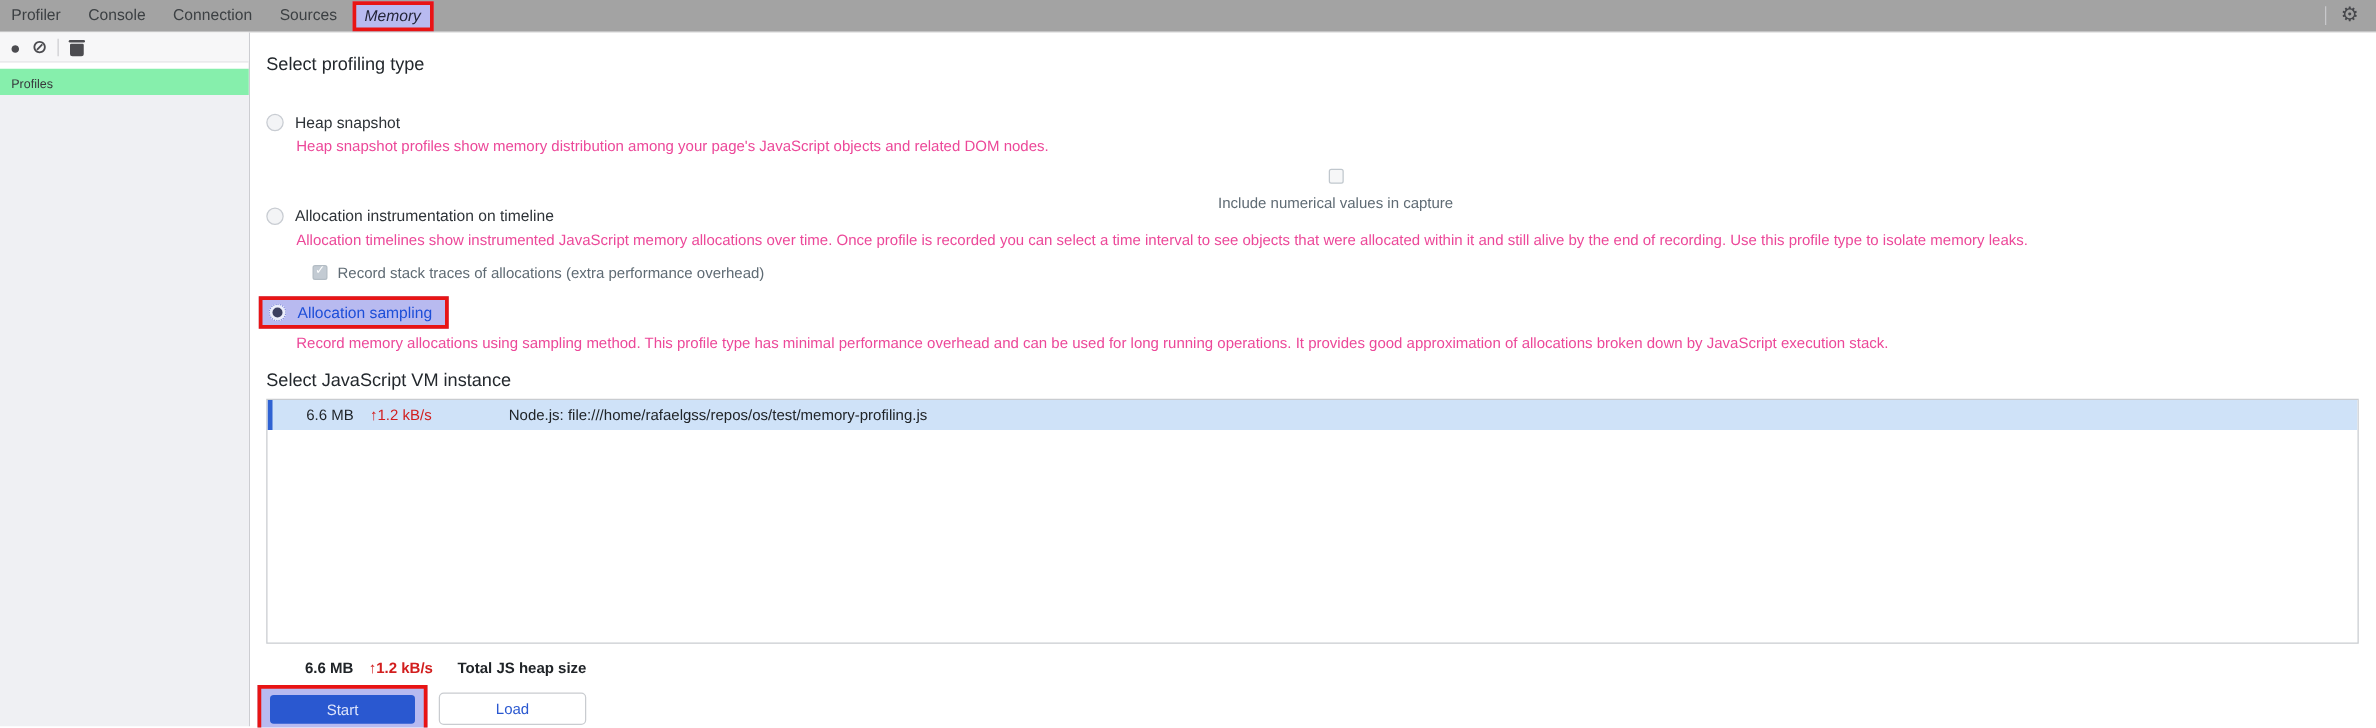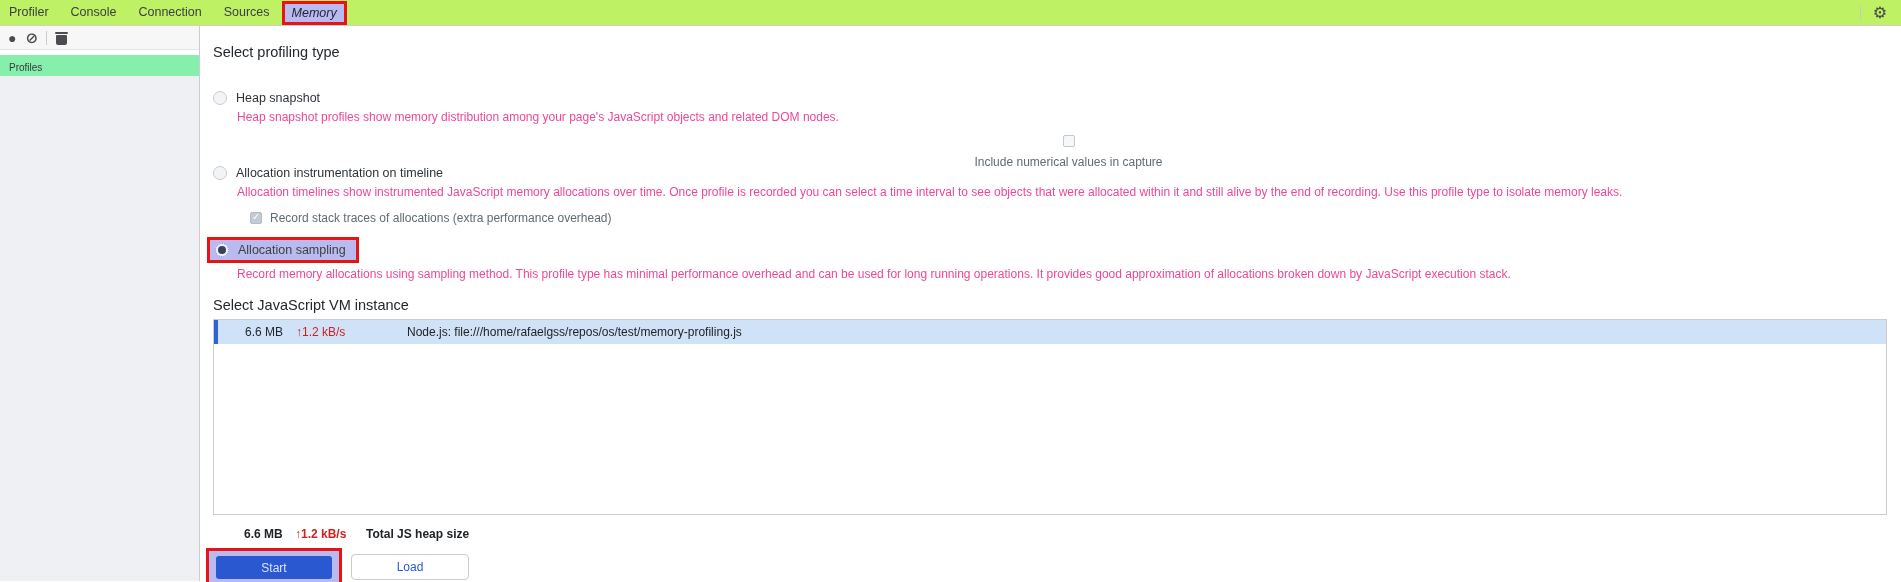--- a/index.html
+++ b/index.html
@@ -1,20 +1,20 @@
 <!DOCTYPE html>
 <html style="--annotation-red: #e81414; --annotation-fill: #b8baf0; --accent-blue: #2a58d0; --row-selected-bg: #cfe2f8; --row-selected-border: #2f62d2; --rate-red: #d21e1e;"><head>
 <meta charset="utf-8">
 <style>
   * { box-sizing: border-box; margin: 0; padding: 0; }
   html, body { width: 1901px; height: 582px; overflow: hidden;
     font-family: "Liberation Sans", "DejaVu Sans", sans-serif; background: #fff; }
 
   
-  .tabbar { height: 26px; background: #bef264; border-bottom: 1px solid #cfcfd1;
+  .tabbar { height: 26px; background: #a3a3a3; border-bottom: 1px solid #cfcfd1;
     display: flex; align-items: center; }
   .tab { font-size: 12.5px; color: #3c4043; padding: 0 11px; line-height: 25px;
     cursor: default; white-space: nowrap; }
   .tab:first-child { padding-left: 9px; }
   .anno-box { border: 3px solid var(--annotation-red); background: var(--annotation-fill); }
   .tab-anno { height: 24px; display: flex; align-items: center; margin: 0 1px; font-style: italic; }
   .tab-anno .tab { line-height: 18px; padding: 0 7px; color: #222438; }
   .tabbar-spacer { flex: 1; }
   .tabbar-divider { width: 1px; height: 15px; background: #c8c8cb; }
   .gear-icon { font-size: 16px; color: #46474b; margin: 0 14px 0 12px; line-height: 1; cursor: pointer; }
@@ -59,21 +59,21 @@
     background: #f6f7f8; flex: 0 0 auto; position: relative; cursor: pointer; }
   .checkbox.checked { background: #c3cbd3; border-color: #b3bcc4; }
   .checkbox.checked::after { content: "✓"; position: absolute; left: 1px; top: -2px;
     font-size: 10px; color: #fff; }
   .check-label { font-size: 12px; color: #5f6b74; cursor: pointer; }
 
   .option3 { margin-top: 12px; }
   .sampling-anno { display: inline-flex; align-items: center; padding: 2px 10px 2px 5px;
     margin-left: -6px; }
   .sampling-anno .option-row { margin-top: 0; }
-  .sampling-anno .option-label { color: #404040; }
+  .sampling-anno .option-label { color: #1d4ed8; }
 
   
   h2.vm-title { margin-top: 16px; }
   .vm-table { margin-top: 6px; height: 196px; border: 1px solid #c9ccd0; background: #fff;
     overflow: hidden; }
   .vm-row { height: 24px; display: flex; align-items: center; font-size: 12px;
     color: #1f2429; cursor: pointer; }
   .vm-row.selected { background: var(--row-selected-bg);
     border-left: 4px solid var(--row-selected-border); padding-left: 27px; }
   .vm-size { width: 51px; }

